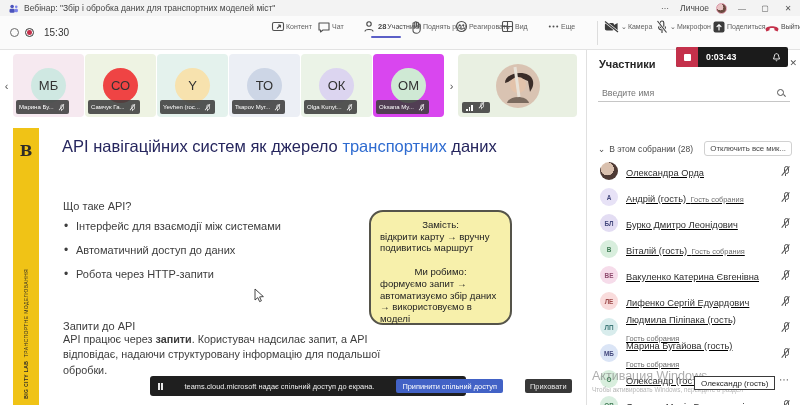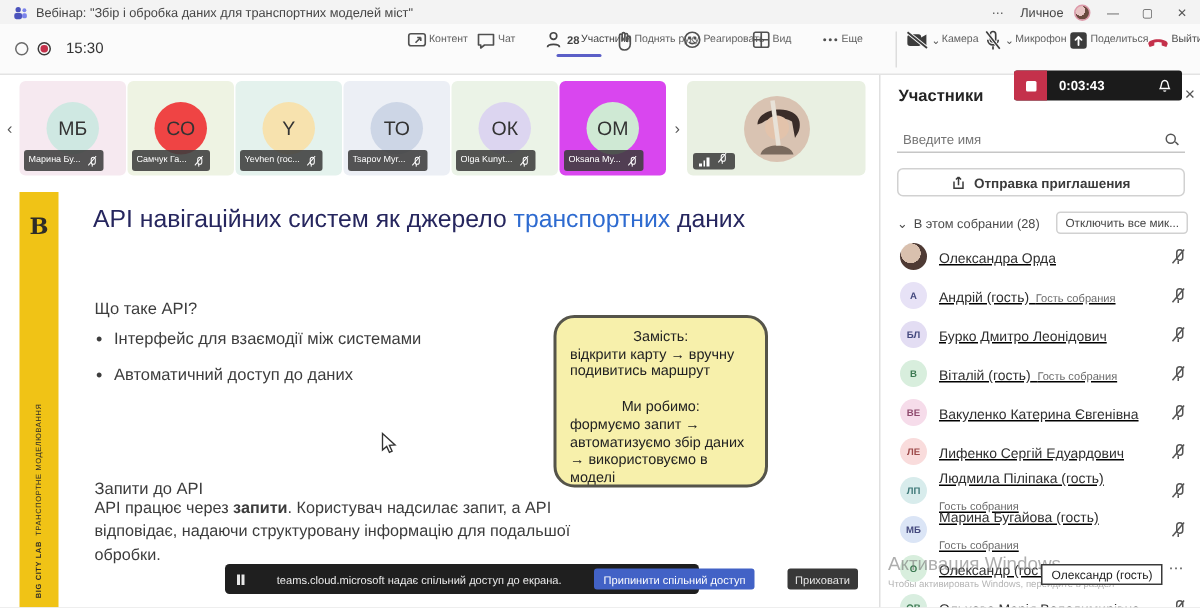--- a/index.html
+++ b/index.html
@@ -375,20 +375,21 @@
       <div class="brand-letter">В</div>
       <div class="brand-vert">
         <b>BIG CITY LAB</b>&nbsp;&nbsp;<span>ТРАНСПОРТНЕ МОДЕЛЮВАННЯ</span>
       </div>
     </div>
     <div class="slide-title"><span>API навігаційних систем як джерело </span><span class="accent">транспортних</span><span> даних</span></div>
     <div class="s-h" style="top:80px">Що таке API?</div>
     <ul class="s-bullets">
       <li>Інтерфейс для взаємодії між системами</li>
       <li>Автоматичний доступ до даних</li>
+      <li>Робота через HTTP-запити</li>
     </ul>
     <div class="s-h" style="top:200px">Запити до API</div>
     <div class="s-para"><span>API працює через </span><b>запити</b><span>. Користувач надсилає запит, а API відповідає, надаючи структуровану інформацію для подальшої обробки.</span></div>
     <div class="callout">
       <div class="co-label">Замість:</div>
       <div>відкрити карту → вручну подивитись маршрут</div>
       <div class="co-gap"></div>
       <div class="co-label">Ми робимо:</div>
       <div>формуємо запит → автоматизуємо збір даних → використовуємо в моделі</div>
     </div>
@@ -407,26 +408,20 @@
     <button class="btn-hideshare">Приховати</button>
   </div>
 
   <div class="sidebar">
     <div class="sb-head">Участники</div>
     <div class="sb-close">✕</div>
     <div class="sb-search">
       <input placeholder="Введите имя" style="">
       <span class="search-ic"></span>
     </div>
-    <button class="sb-invite">
-      <svg width="10" height="10" viewBox="0 0 10 10" fill="none" stroke="#3b3b3b" stroke-width="1">
-        <path d="M2 4 v4.5 h6 V4 M5 6.5 V1 M5 1 L3.3 2.7 M5 1 L6.7 2.7"></path>
-      </svg>
-      <span>Отправка приглашения</span>
-    </button>
     <div class="sb-section">
       <span class="sb-sec-label">
         <span>⌄</span>
         <span>В этом собрании (28)</span>
       </span>
       <button class="sb-muteall">Отключить все мик...</button>
     </div>
     <div class="sb-list">
       <div class="p-row">
         <span class="p-av av-photo"></span>

